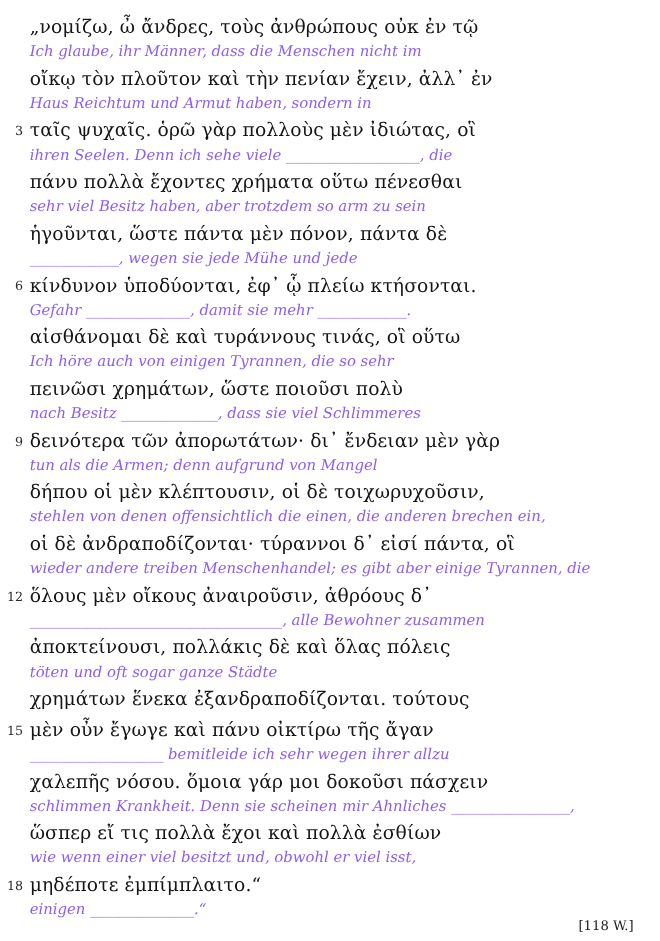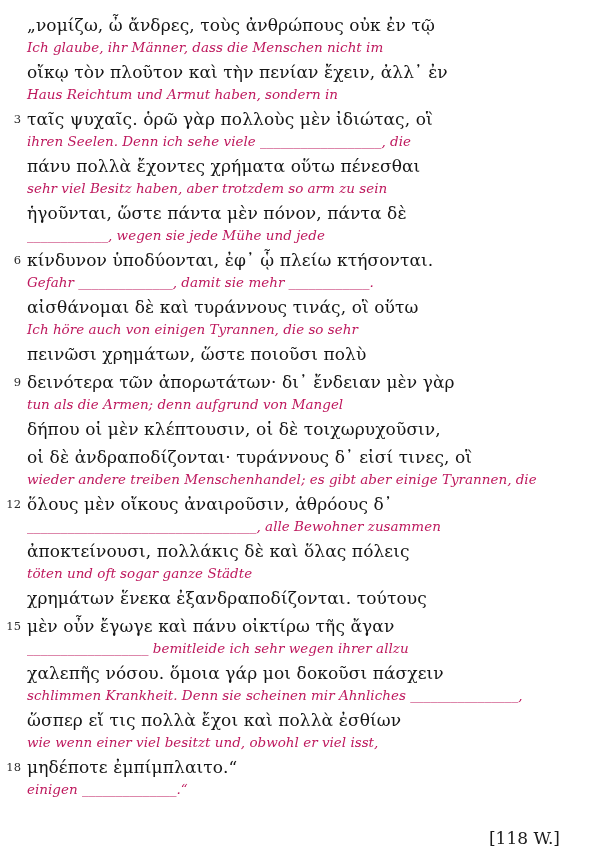--- a/index.html
+++ b/index.html
@@ -35,27 +35,27 @@
     font-size: 17px;
     line-height: 26px;
     white-space: nowrap;
     letter-spacing: 0.1px;
   }
   .german {
     font-size: 13.5px;
     line-height: 19px;
     font-style: italic;
     white-space: nowrap;
-    color: #be185d;
+    color: #8b5cf6;
   }
   .source {
     position: absolute;
-    right: 40px;
+    right: 24px;
     bottom: 7px;
-    font-size: 17px;
+    font-size: 12px;
     font-style: normal;
     color: #1b1b1b;
   }
 </style>
 </head>
 <body>
 
 <div class="page">
   <div>
   <div class="verse">
@@ -111,42 +111,44 @@
     <div class="lines">
       <div class="greek">αἰσθάνομαι δὲ καὶ τυράννους τινάς, οἳ οὕτω</div>
       <div class="german">Ich höre auch von einigen Tyrannen, die so sehr</div>
     </div>
   </div>
 
   <div class="verse">
     <div class="num"></div>
     <div class="lines">
       <div class="greek">πεινῶσι χρημάτων, ὥστε ποιοῦσι πολὺ</div>
+      <div class="german">nach Besitz _____________, dass sie viel Schlimmeres</div>
     </div>
   </div>
 
   <div class="verse">
     <div class="num">9</div>
     <div class="lines">
       <div class="greek">δεινότερα τῶν ἀπορωτάτων· δι᾽ ἔνδειαν μὲν γὰρ</div>
       <div class="german">tun als die Armen; denn aufgrund von Mangel</div>
     </div>
   </div>
 
   <div class="verse">
     <div class="num"></div>
     <div class="lines">
       <div class="greek">δήπου οἱ μὲν κλέπτουσιν, οἱ δὲ τοιχωρυχοῦσιν,</div>
-    </div>
-  </div>
-
-  <div class="verse">
-    <div class="num"></div>
-    <div class="lines">
-      <div class="greek">οἱ δὲ ἀνδραποδίζονται· τυράννους δ᾽ εἰσί τινες, οἳ</div>
+      <div class="german">stehlen von denen offensichtlich die einen, die anderen brechen ein,</div>
+    </div>
+  </div>
+
+  <div class="verse">
+    <div class="num"></div>
+    <div class="lines">
+      <div class="greek">οἱ δὲ ἀνδραποδίζονται· τύραννοι δ᾽ εἰσί πάντα, οἳ</div>
       <div class="german">wieder andere treiben Menschenhandel; es gibt aber einige Tyrannen, die</div>
     </div>
   </div>
 
   <div class="verse">
     <div class="num">12</div>
     <div class="lines">
       <div class="greek">ὅλους μὲν οἴκους ἀναιροῦσιν, ἁθρόους δ᾽</div>
       <div class="german">__________________________________, alle Bewohner zusammen</div>
     </div>

